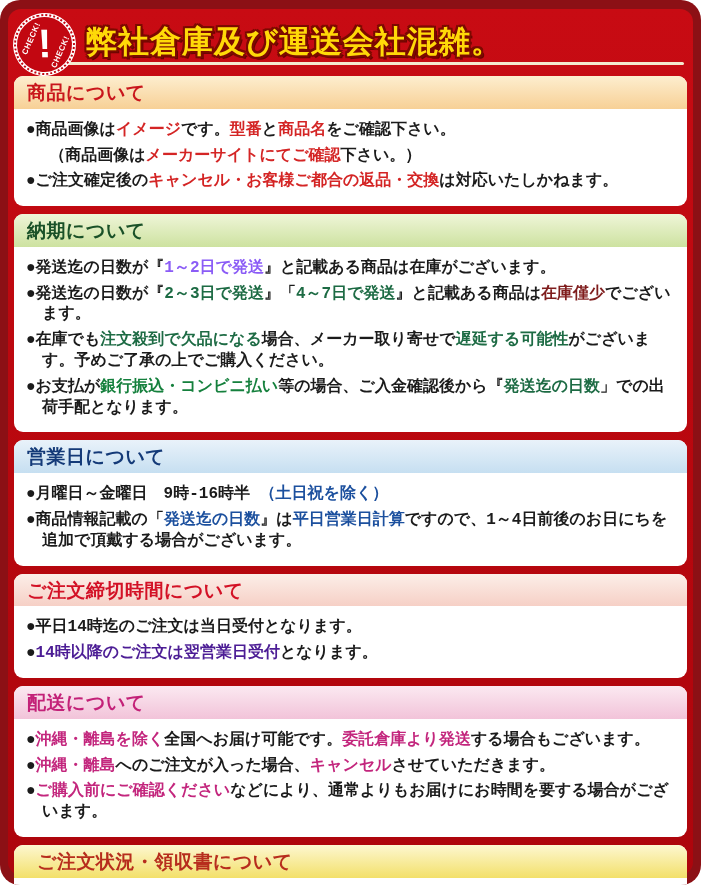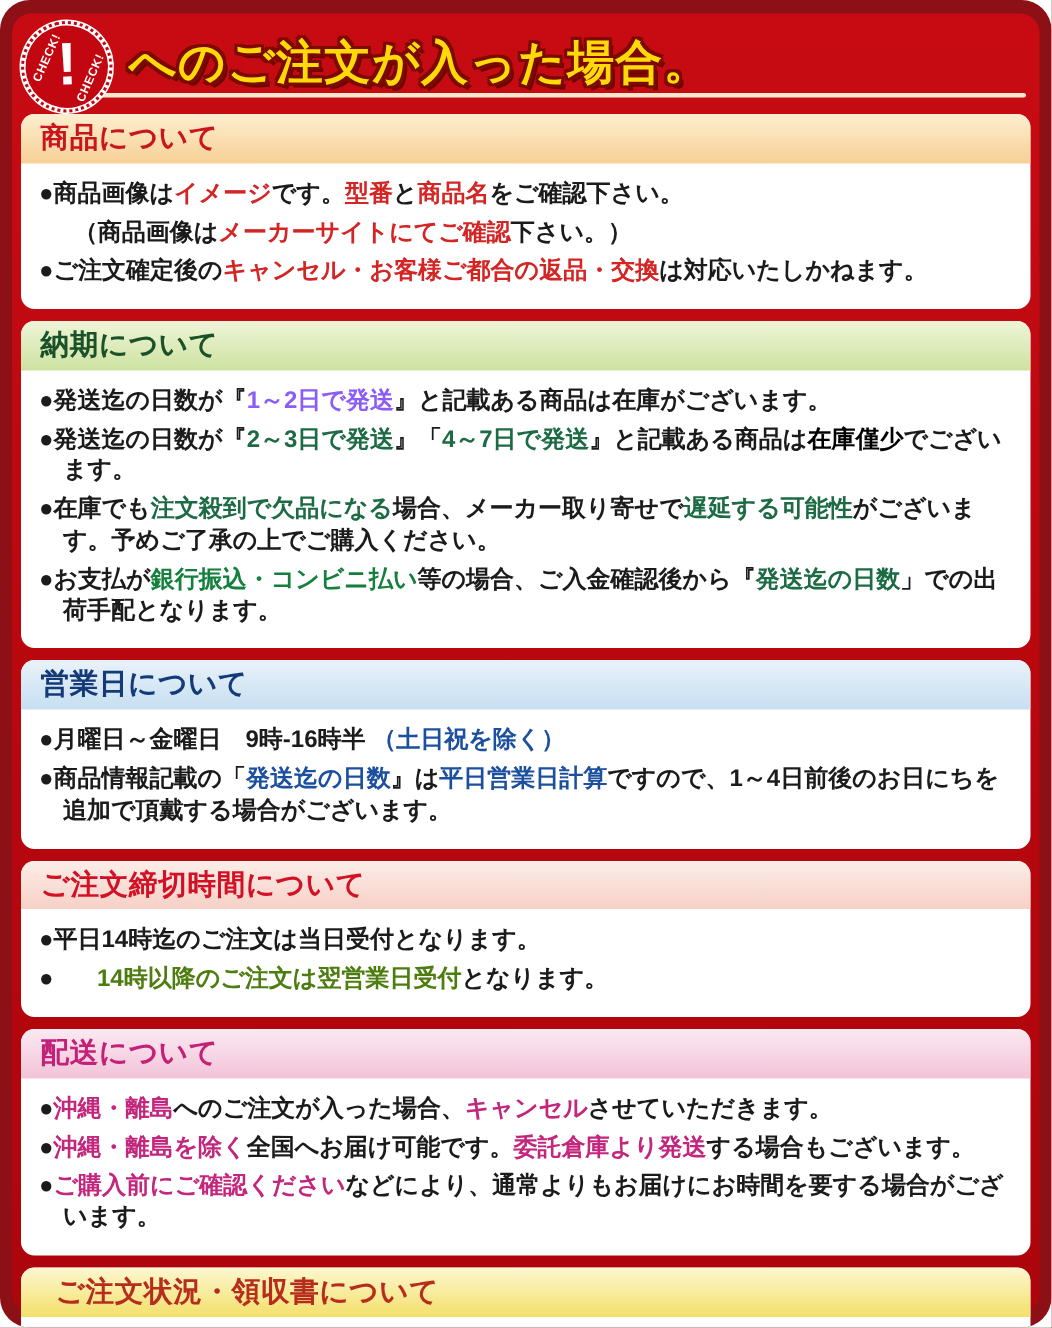--- a/index.html
+++ b/index.html
@@ -80,82 +80,82 @@
     font-size:19px;font-weight:900;letter-spacing:0.5px;
     line-height:1.25;
   }
   .card-body{
     padding:6px 12px 9px 12px;
     font-size:16px;font-weight:700;color:#1b1b1b;
     line-height:1.3;
   }
   .bullet{
     margin:5px 0;
-    padding-left:1em;text-indent:-1em;
+    padding-left:1em;text-indent:-1em;font-family:Liberation Mono, monospace;
   }
   .bullet.cont{
     padding-left:1.45em;text-indent:0;margin-top:0;
   }
 </style>
 </head>
 <body>
 
 <div class="poster">
   <div class="inner">
 
     <div class="banner">
       <div class="badge">
         <div class="badge-outer">
           <div class="badge-inner"></div>
           <span class="badge-excl">!</span>
           <span class="badge-word top">CHECK!</span>
           <span class="badge-word bottom">CHECK!</span>
         </div>
       </div>
-      <div class="banner-title">へのご注文が入った場合。</div>
+      <div class="banner-title">弊社倉庫及び運送会社混雑。</div>
       <div class="banner-line"></div>
     </div>
 
     <div class="cards">
         <div class="card">
           <div class="card-header" style="background: linear-gradient(rgb(253, 238, 207), rgb(247, 208, 150));"><span style="color: rgb(201, 22, 28); text-align: center;">商品について</span></div>
           <div class="card-body">
             <p class="bullet"><span>●商品画像は</span><span style="color: rgb(212, 37, 37);">イメージ</span><span>です。</span><span style="color: rgb(212, 37, 37);">型番</span><span>と</span><span style="color: rgb(212, 37, 37);">商品名</span><span>をご確認下さい。</span></p>
             <p class="bullet cont"><span>（商品画像は</span><span style="color: rgb(212, 37, 37);">メーカーサイトにてご確認</span><span>下さい。）</span></p>
             <p class="bullet"><span>●ご注文確定後の</span><span style="color: rgb(212, 37, 37);">キャンセル・お客様ご都合の返品・交換</span><span>は対応いたしかねます。</span></p>
           </div>
         </div>
         <div class="card">
           <div class="card-header" style="background: linear-gradient(rgb(239, 245, 216), rgb(205, 226, 160));"><span style="color: rgb(26, 81, 40);">納期について</span></div>
           <div class="card-body">
             <p class="bullet"><span>●発送迄の日数が『</span><span style="color: #8b5cf6;">1～2日で発送</span><span>』と記載ある商品は在庫がございます。</span></p>
-            <p class="bullet"><span>●発送迄の日数が『</span><span style="color: rgb(29, 107, 68);">2～3日で発送</span><span>』「</span><span style="color: rgb(29, 107, 68);">4～7日で発送</span><span>』と記載ある商品は</span><span style="color: #000000; text-align: center;">在庫僅少</span><span>でございます。</span></p>
+            <p class="bullet"><span>●発送迄の日数が『</span><span style="color: rgb(29, 107, 68);">2～3日で発送</span><span>』「</span><span style="color: rgb(29, 107, 68);">4～7日で発送</span><span>』と記載ある商品は</span><span style="color: #7f1d1d; text-align: center;">在庫僅少</span><span>でございます。</span></p>
             <p class="bullet"><span>●在庫でも</span><span style="color: rgb(29, 107, 68);">注文殺到で欠品になる</span><span>場合、メーカー取り寄せで</span><span style="color: rgb(29, 107, 68);">遅延する可能性</span><span>がございます。予めご了承の上でご購入ください。</span></p>
             <p class="bullet"><span>●お支払が</span><span style="color: #15803d;">銀行振込・コンビニ払い</span><span>等の場合、ご入金確認後から『</span><span style="color: rgb(29, 107, 68);">発送迄の日数</span><span>」での出荷手配となります。</span></p>
           </div>
         </div>
         <div class="card">
           <div class="card-header" style="background: linear-gradient(rgb(233, 242, 250), rgb(198, 223, 241));"><span style="color: rgb(20, 58, 120);">営業日について</span></div>
           <div class="card-body">
             <p class="bullet"><span>●月曜日～金曜日　9時-16時半 </span><span style="color: rgb(28, 80, 158);">（土日祝を除く）</span></p>
             <p class="bullet"><span>●商品情報記載の「</span><span style="color: rgb(28, 80, 158);">発送迄の日数</span><span>』は</span><span style="color: rgb(28, 80, 158);">平日営業日計算</span><span>ですので、1～4日前後のお日にちを追加で頂戴する場合がございます。</span></p>
           </div>
         </div>
         <div class="card">
           <div class="card-header" style="background: linear-gradient(rgb(252, 238, 232), rgb(246, 208, 198));"><span style="color: rgb(211, 17, 38);">ご注文締切時間について</span></div>
           <div class="card-body">
             <p class="bullet"><span>●平日14時迄のご注文は当日受付となります。</span></p>
-            <p class="bullet"><span>●</span><span style="color: #4d7c0f; margin-left: 29px;">14時以降のご注文は翌営業日受付</span><span>となります。</span></p>
+            <p class="bullet"><span>●</span><span style="color: #4c1d95;">14時以降のご注文は翌営業日受付</span><span>となります。</span></p>
           </div>
         </div>
         <div class="card">
           <div class="card-header" style="background: linear-gradient(rgb(251, 233, 241), rgb(242, 195, 217));"><span style="color: rgb(195, 33, 120);">配送について</span></div>
           <div class="card-body">
+            <p class="bullet"><span>●</span><span style="color: rgb(195, 38, 125);">沖縄・離島を除く</span><span>全国へお届け可能です。</span><span style="color: rgb(195, 38, 125);">委託倉庫より発送</span><span>する場合もございます。</span></p>
             <p class="bullet"><span>●</span><span style="color: rgb(195, 38, 125);">沖縄・離島</span><span>へのご注文が入った場合、</span><span style="color: rgb(195, 38, 125);">キャンセル</span><span>させていただきます。</span></p>
-            <p class="bullet"><span>●</span><span style="color: rgb(195, 38, 125);">沖縄・離島を除く</span><span>全国へお届け可能です。</span><span style="color: rgb(195, 38, 125);">委託倉庫より発送</span><span>する場合もございます。</span></p>
             <p class="bullet"><span>●</span><span style="color: rgb(195, 38, 125);">ご購入前にご確認ください</span><span>などにより、通常よりもお届けにお時間を要する場合がございます。</span></p>
           </div>
         </div>
         <div class="card">
           <div class="card-header" style="background: linear-gradient(rgb(253, 247, 208), rgb(243, 224, 106)); padding-left: 23px;"><span style="color: rgb(183, 45, 29);">ご注文状況・領収書について</span></div>
           <div class="card-body"></div>
         </div>
       </div>
 
   </div>

